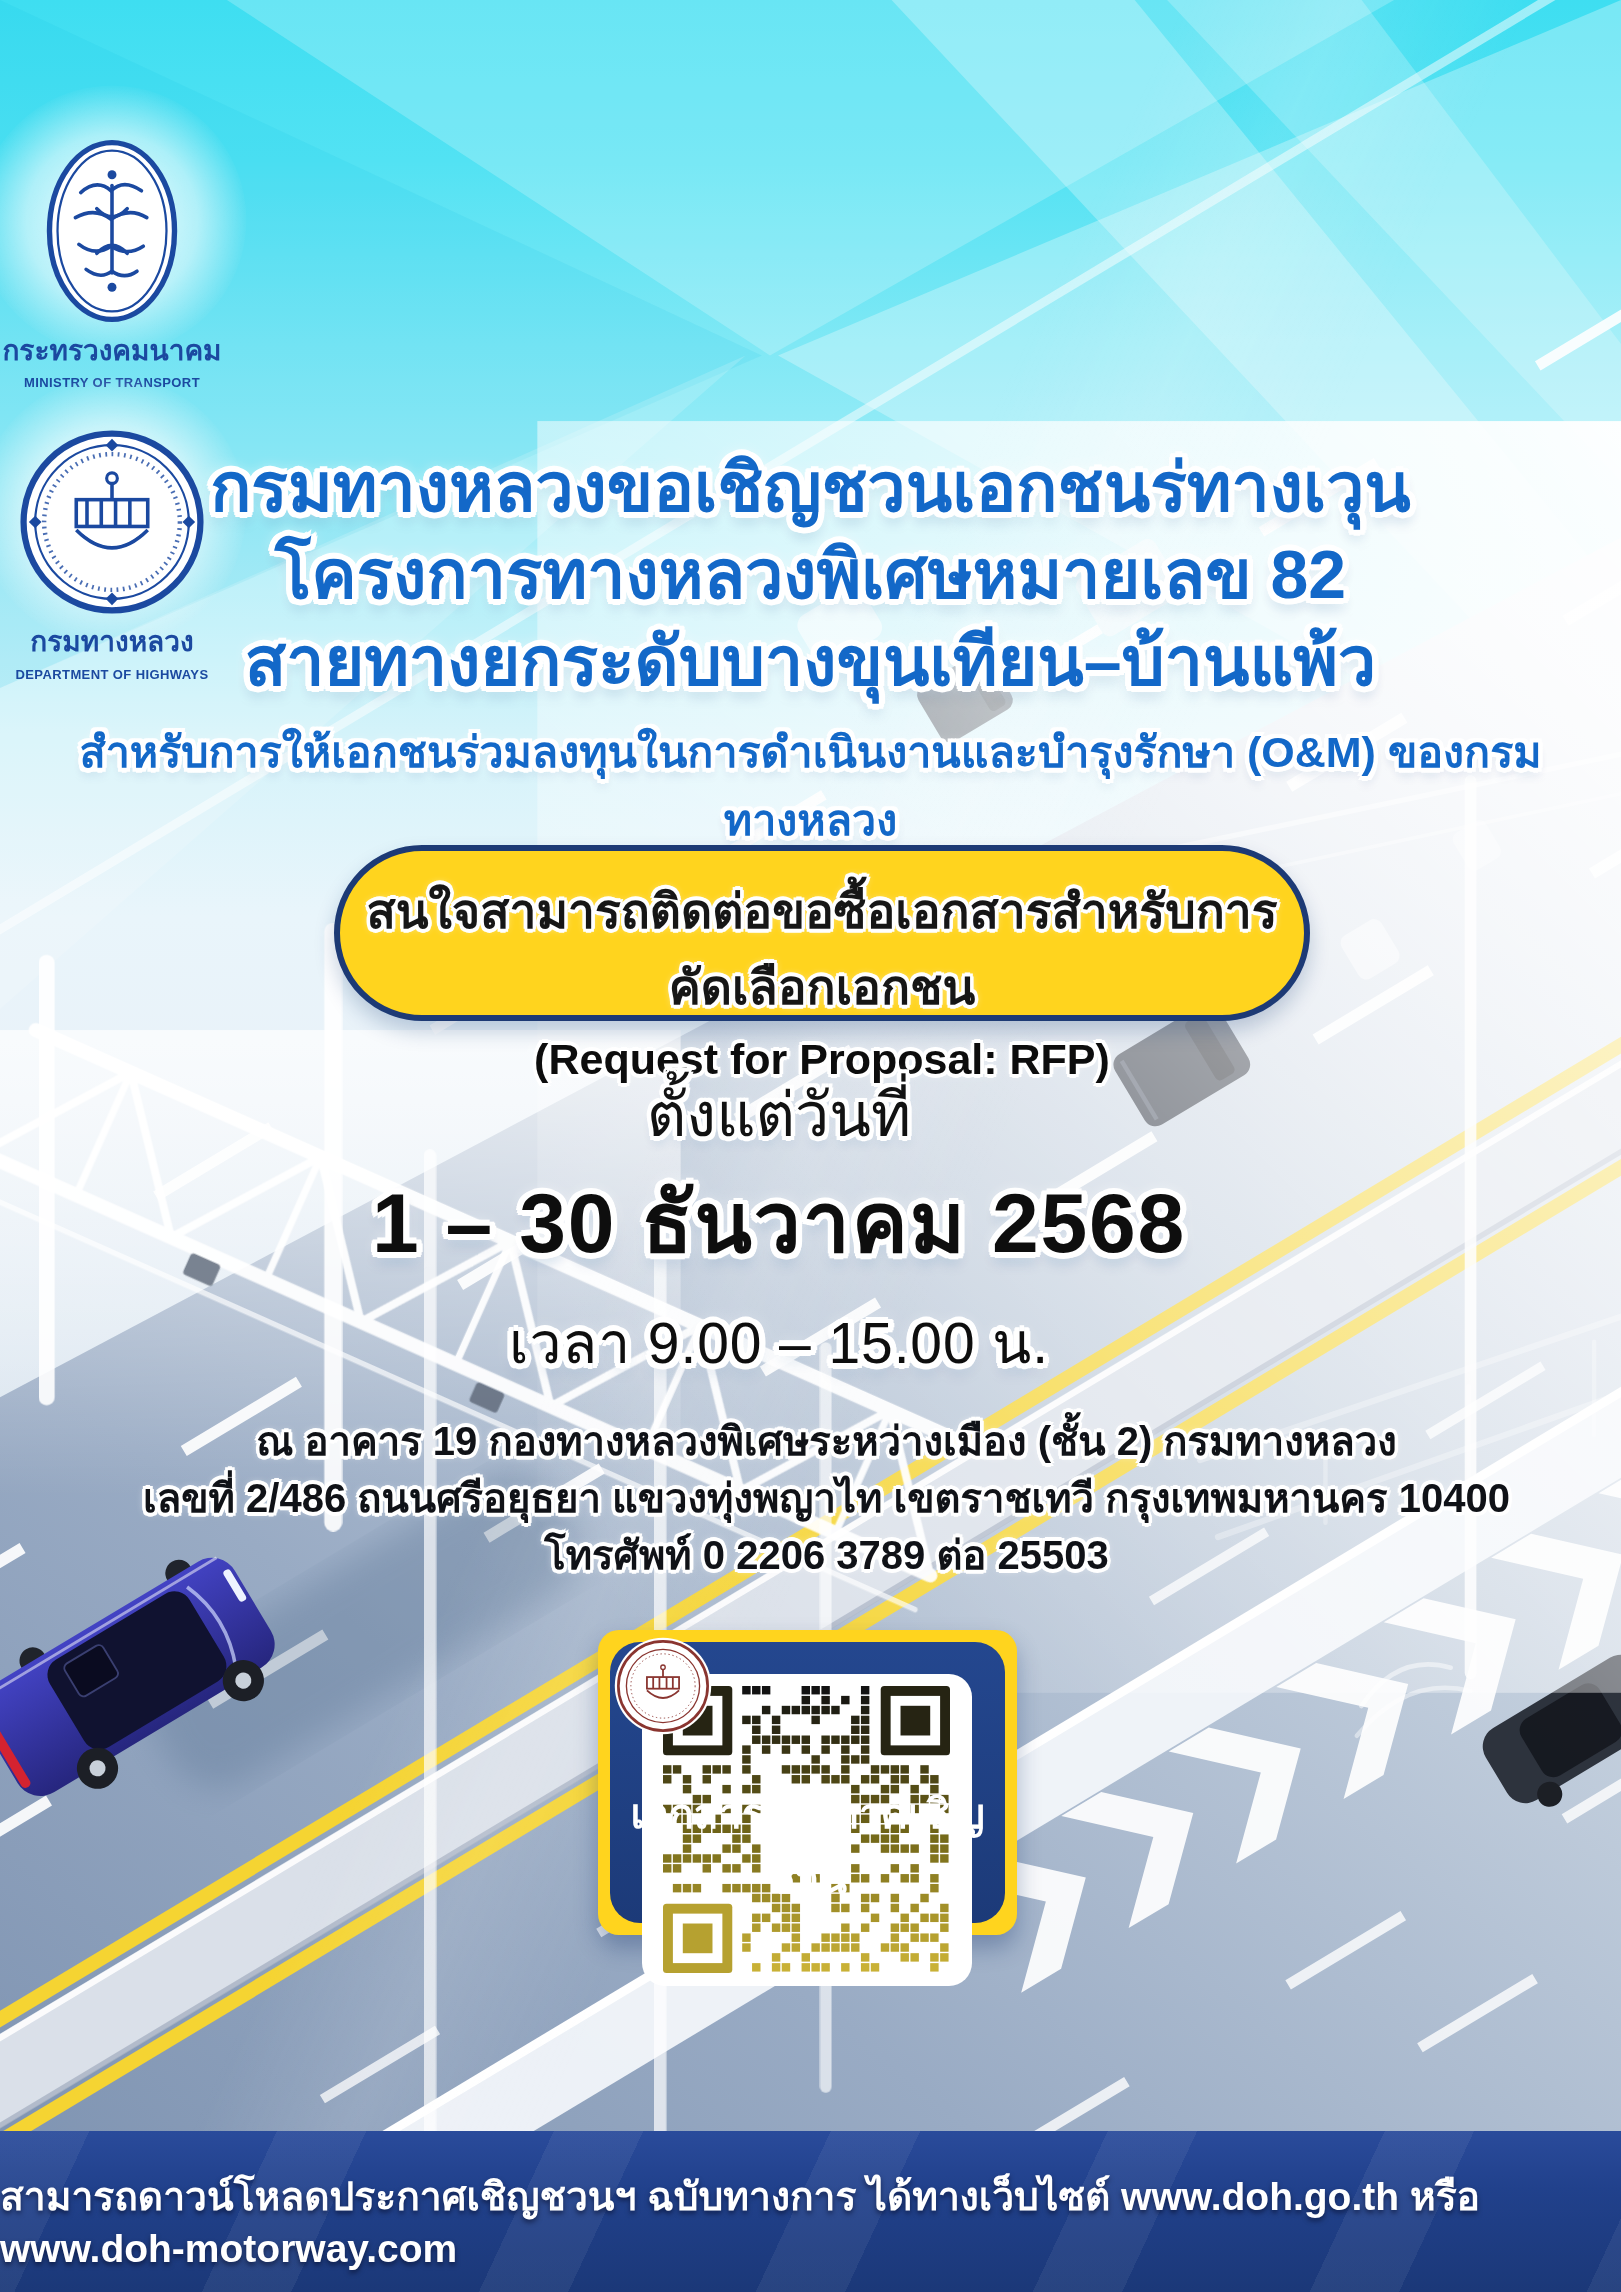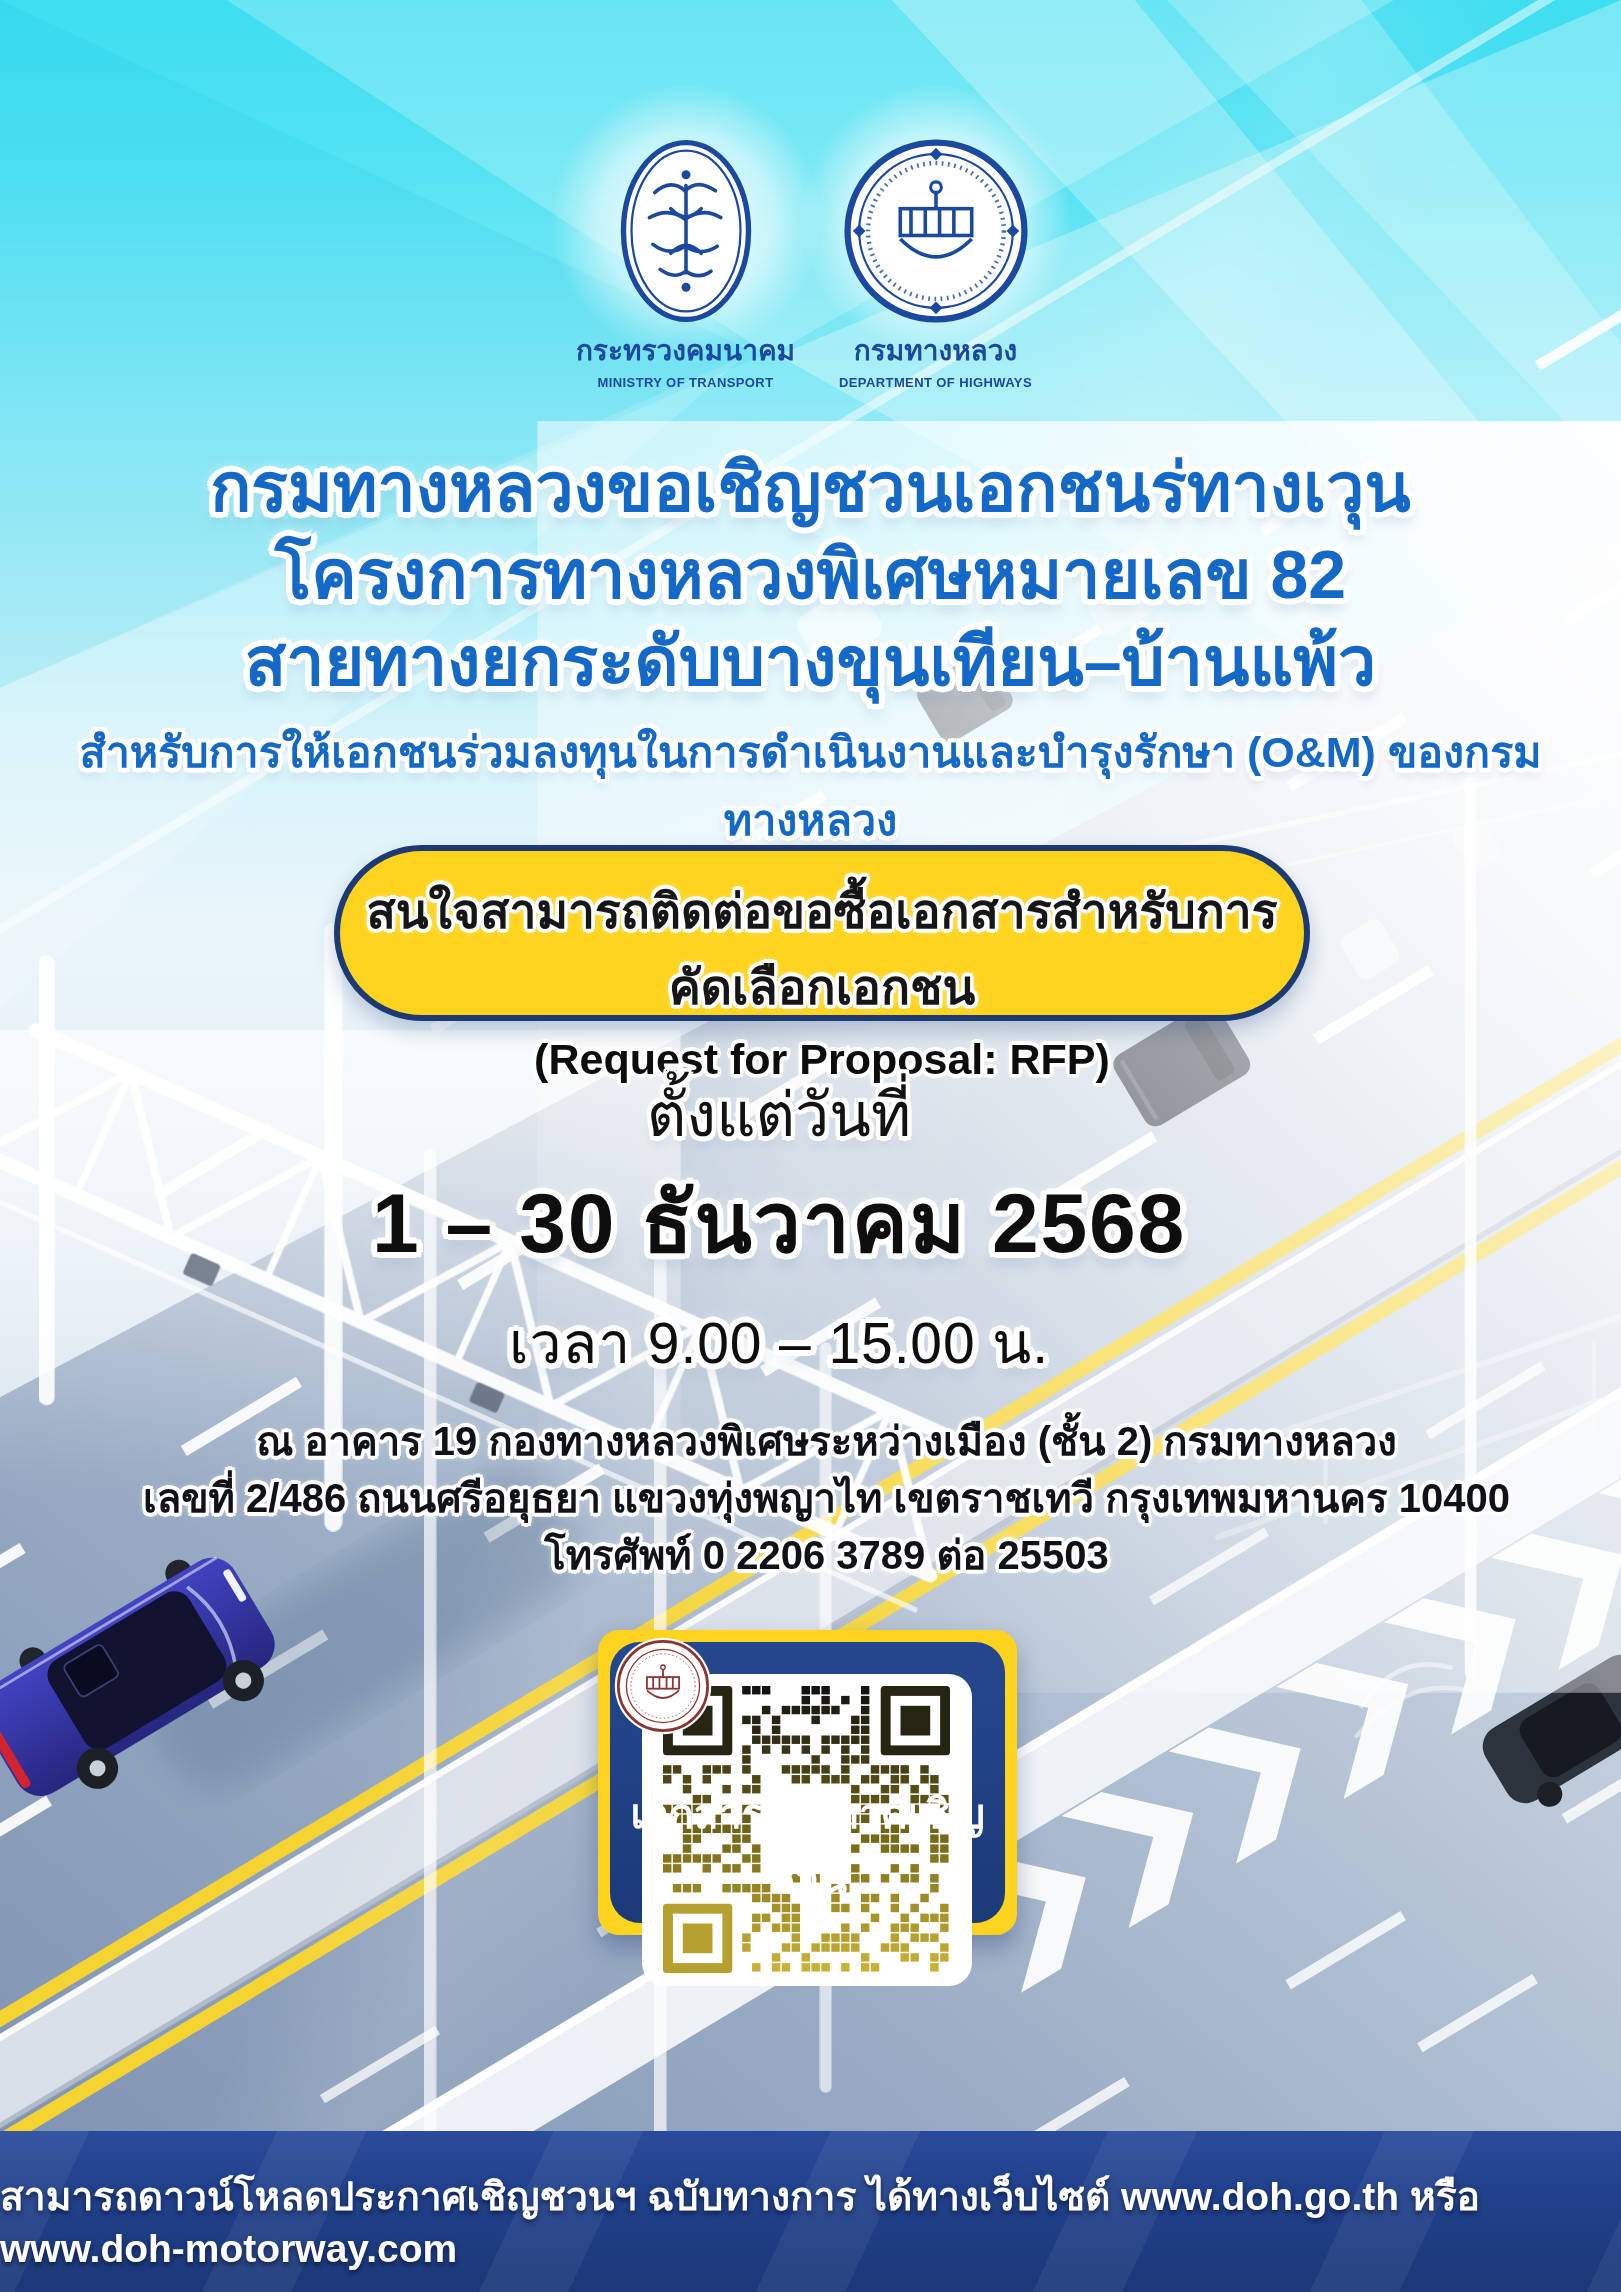--- a/index.html
+++ b/index.html
@@ -25,21 +25,21 @@
     4.5px 4.5px 0 #fff,0 6.3px 0 #fff,-4.5px 4.5px 0 #fff,-6.3px 0 0 #fff,
     -5.4px -2.7px 0 #fff,5.4px -2.7px 0 #fff,5.4px 2.7px 0 #fff,-5.4px 2.7px 0 #fff,
     0 0 16px rgba(255,255,255,.95),0 9px 14.3px rgba(15,75,140,.25);}
   .ow-med{text-shadow:-3.6px -3.6px 0 #fff,0 -4.5px 0 #fff,3.6px -3.6px 0 #fff,4.5px 0 0 #fff,
     3.6px 3.6px 0 #fff,0 4.5px 0 #fff,-3.6px 3.6px 0 #fff,-4.5px 0 0 #fff,
     0 0 10.7px rgba(255,255,255,.9),0 7.2px 10.7px rgba(15,75,140,.2);}
   .ow-soft{text-shadow:-2.7px -2.7px 0 #fff,0 -3.6px 0 #fff,2.7px -2.7px 0 #fff,3.6px 0 0 #fff,
     2.7px 2.7px 0 #fff,0 3.6px 0 #fff,-2.7px 2.7px 0 #fff,-3.6px 0 0 #fff,0 0 9px rgba(255,255,255,.9);}
   
   .logos{position:absolute;top:139px;left:0;width:100%;display:flex;
-    justify-content:center;gap:26px;z-index:5;}
+    justify-content:flex-end;gap:40px;z-index:5;flex-direction:column;}
   .logo{position:relative;width:224px;margin:0;text-align:center;}
   .logo::before{content:"";position:absolute;left:50%;top:81px;width:269px;height:269px;
     transform:translate(-50%,-50%);border-radius:50%;
     background:radial-gradient(circle,rgba(255,255,255,.95) 0%,rgba(255,255,255,.55) 45%,rgba(255,255,255,0) 72%);}
   .seal{position:relative;display:block;margin:0 auto;}
   .logo-th{position:relative;margin-top:12.5px;font-size:28px;font-weight:800;
     color:var(--seal-blue,#1b49a0);line-height:1.1;}
   .logo-en{position:relative;margin-top:9px;font-size:13px;font-weight:700;
     letter-spacing:0.4px;color:var(--seal-blue,#1b49a0);}
   

